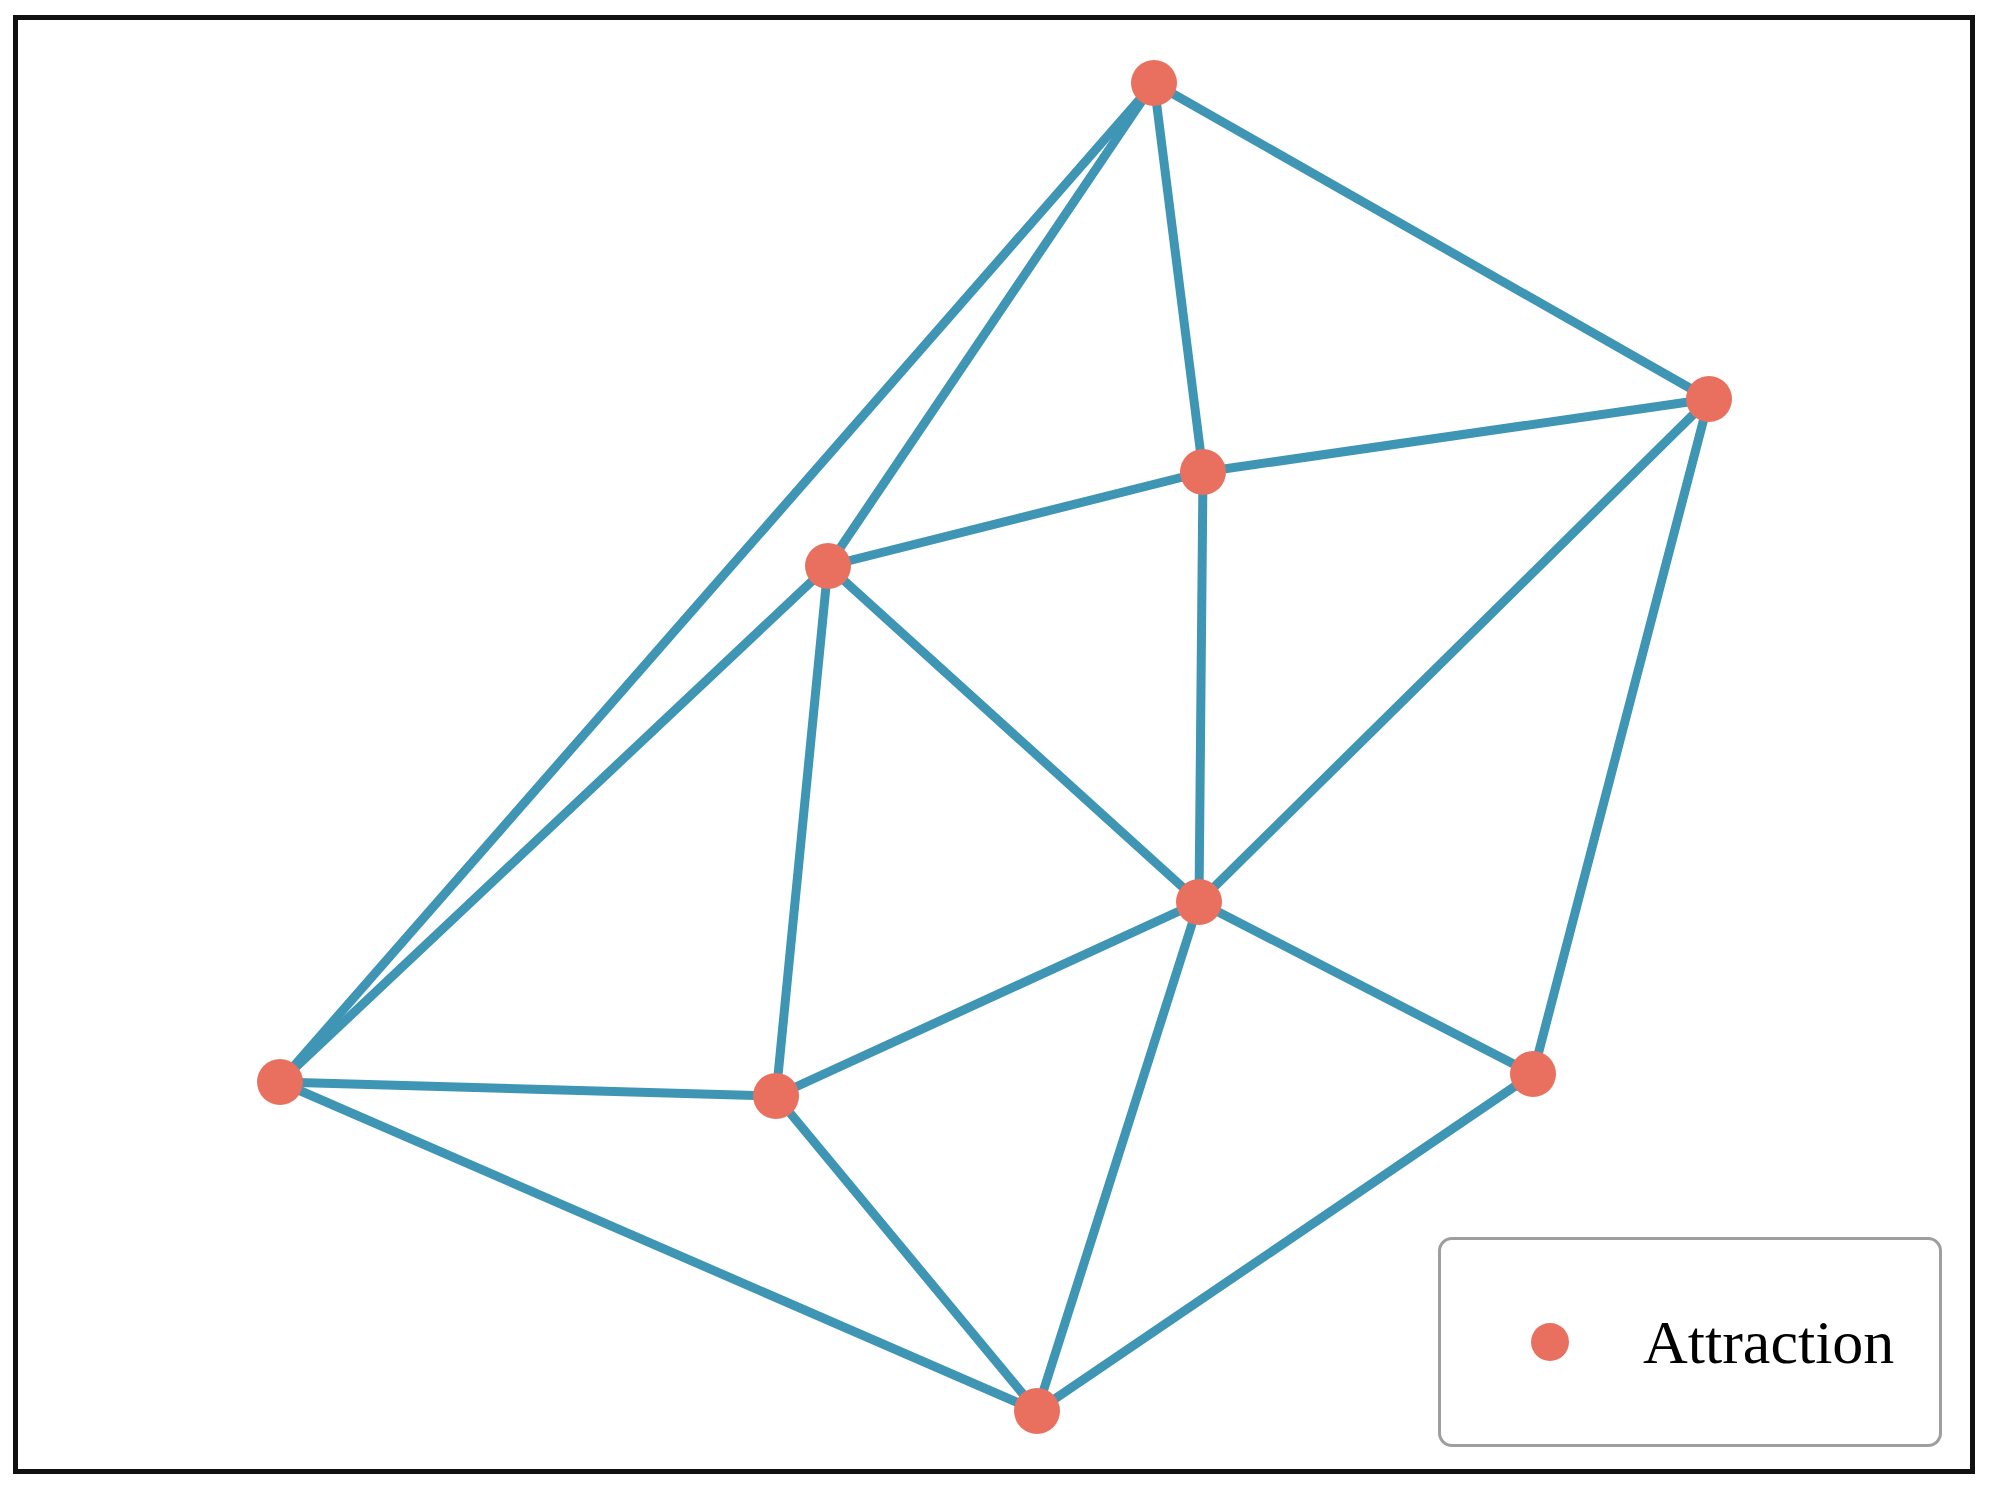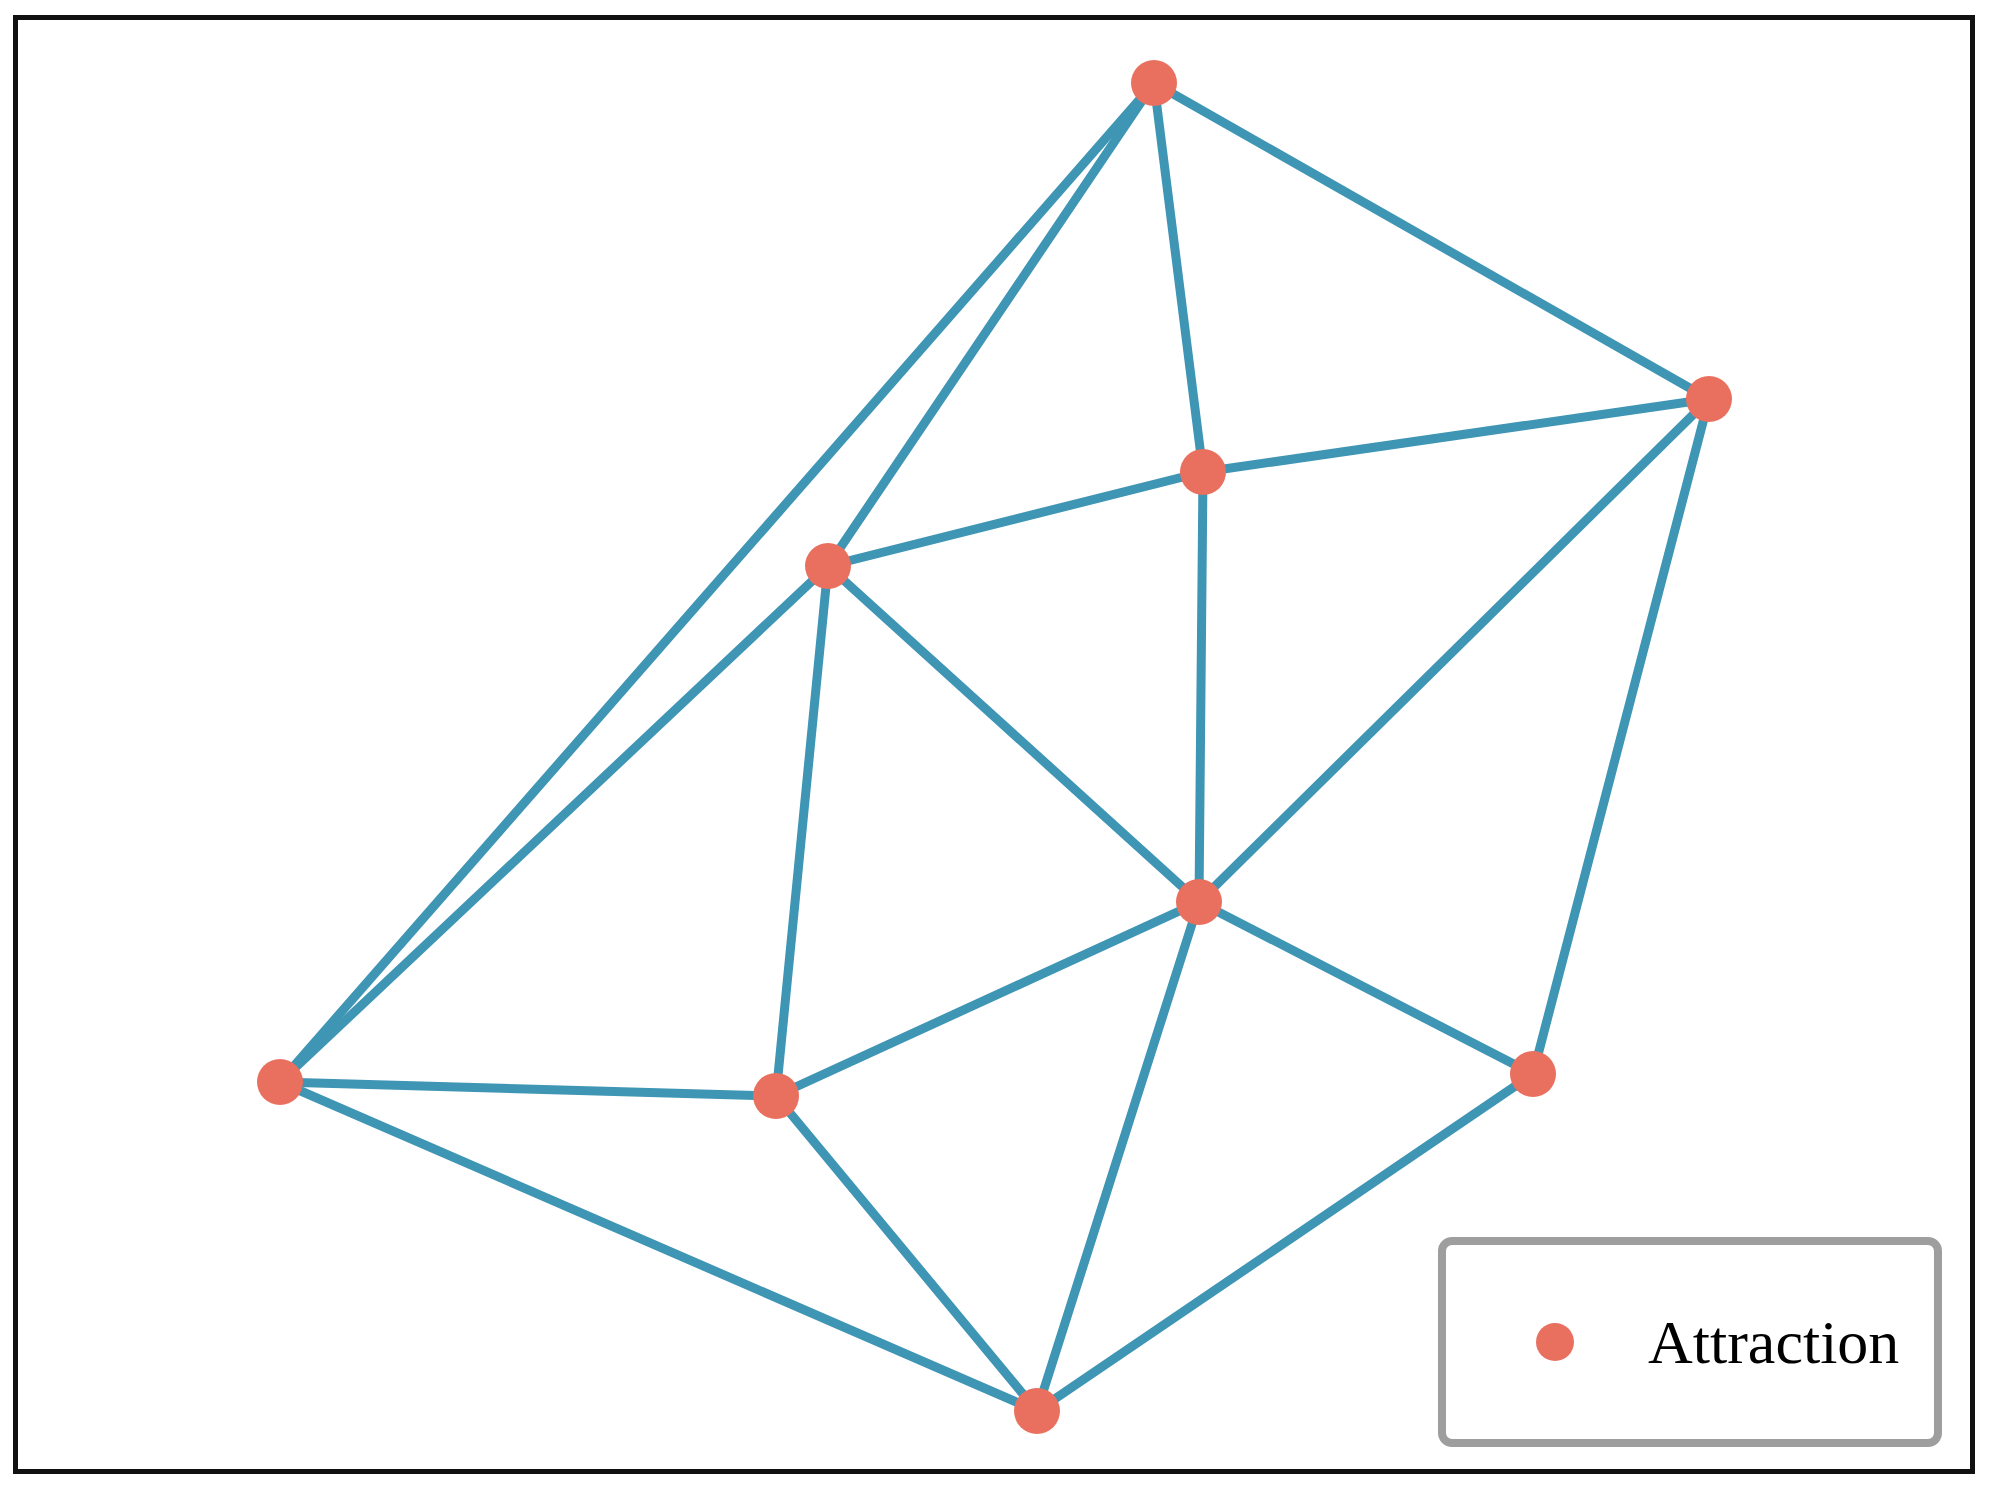--- a/index.html
+++ b/index.html
@@ -39,21 +39,21 @@
   .edge-line {
     stroke-linecap: round;
   }
   #legend {
     position: absolute;
     left: 1438px;
     top: 1237px;
     width: 504px;
     height: 210px;
     box-sizing: border-box;
-    border: 8px solid #fca5a5;
+    border: 3px solid #fca5a5;
     border-radius: 14px;
     background: #ffffff;
     display: flex;
     flex-direction: column;
     justify-content: center;
     padding: 4px 0 4px 0;
   }
   .legend-row {
     display: flex;
     align-items: center;

